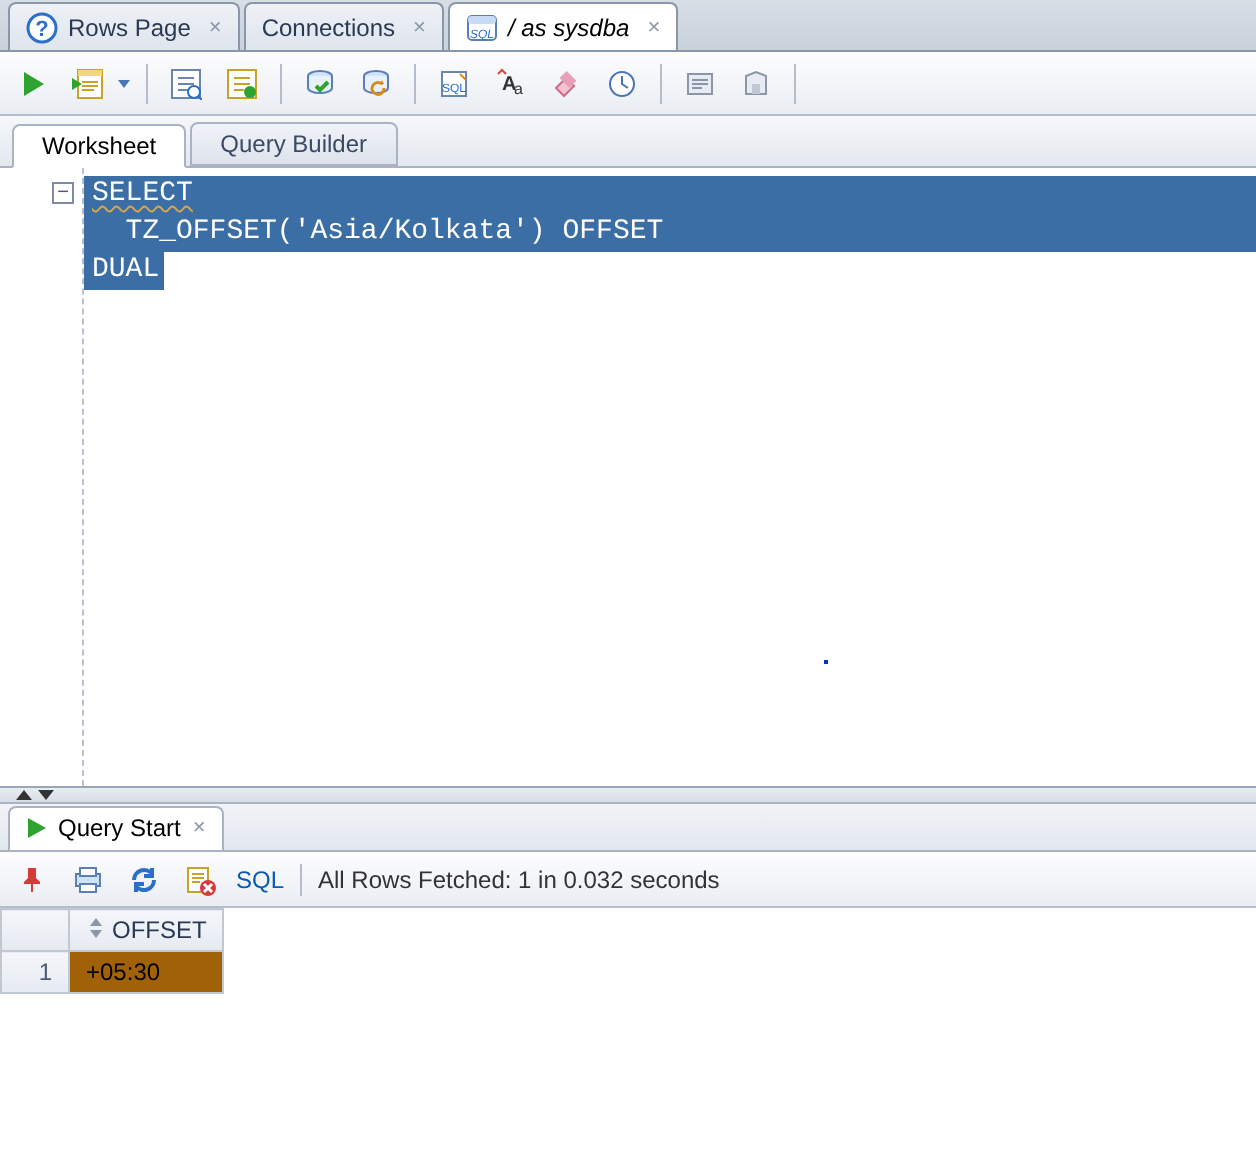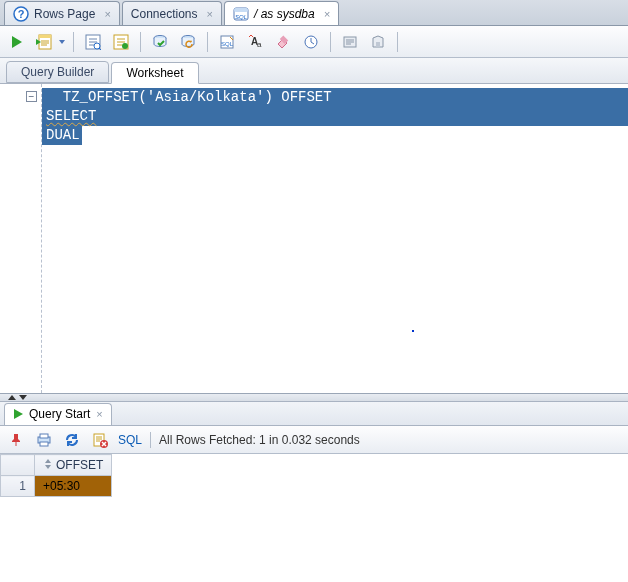--- a/index.html
+++ b/index.html
@@ -330,31 +330,31 @@
   <span class="tb-btn">
     <svg width="16" height="16">
         <path d="M3 13 L3 4 L8 2 L13 4 L13 13 Z" fill="#e8ecf2" stroke="#8a97a8"></path>
         <rect x="6" y="8" width="4" height="5" fill="#c0c8d4"></rect>
       </svg>
   </span>
   <span class="tb-sep"></span>
 </div>
 
 <div class="sub-tab-row">
+  <div class="sub-tab active">Worksheet</div>
   <div class="sub-tab">Query Builder</div>
-  <div class="sub-tab active">Worksheet</div>
 </div>
 
 <div class="editor-wrap">
   <div class="gutter">
     <div class="fold-box">−</div>
   </div>
   <div class="code-area">
+    <div class="code-line sel"><span class="kw-underline">SELECT</span></div>
     <div class="code-line sel">  TZ_OFFSET('Asia/Kolkata') OFFSET</div>
-    <div class="code-line sel"><span class="kw-underline">SELECT</span></div>
     <div class="code-line sel short" style="min-width:40px">DUAL</div>
     <div class="caret-dot"></div>
   </div>
 </div>
 
 <div class="splitter">
   <span class="split-tri" style="border-bottom:5px solid #333"></span>
   <span class="split-tri" style="border-top:5px solid #333"></span>
 </div>
 

